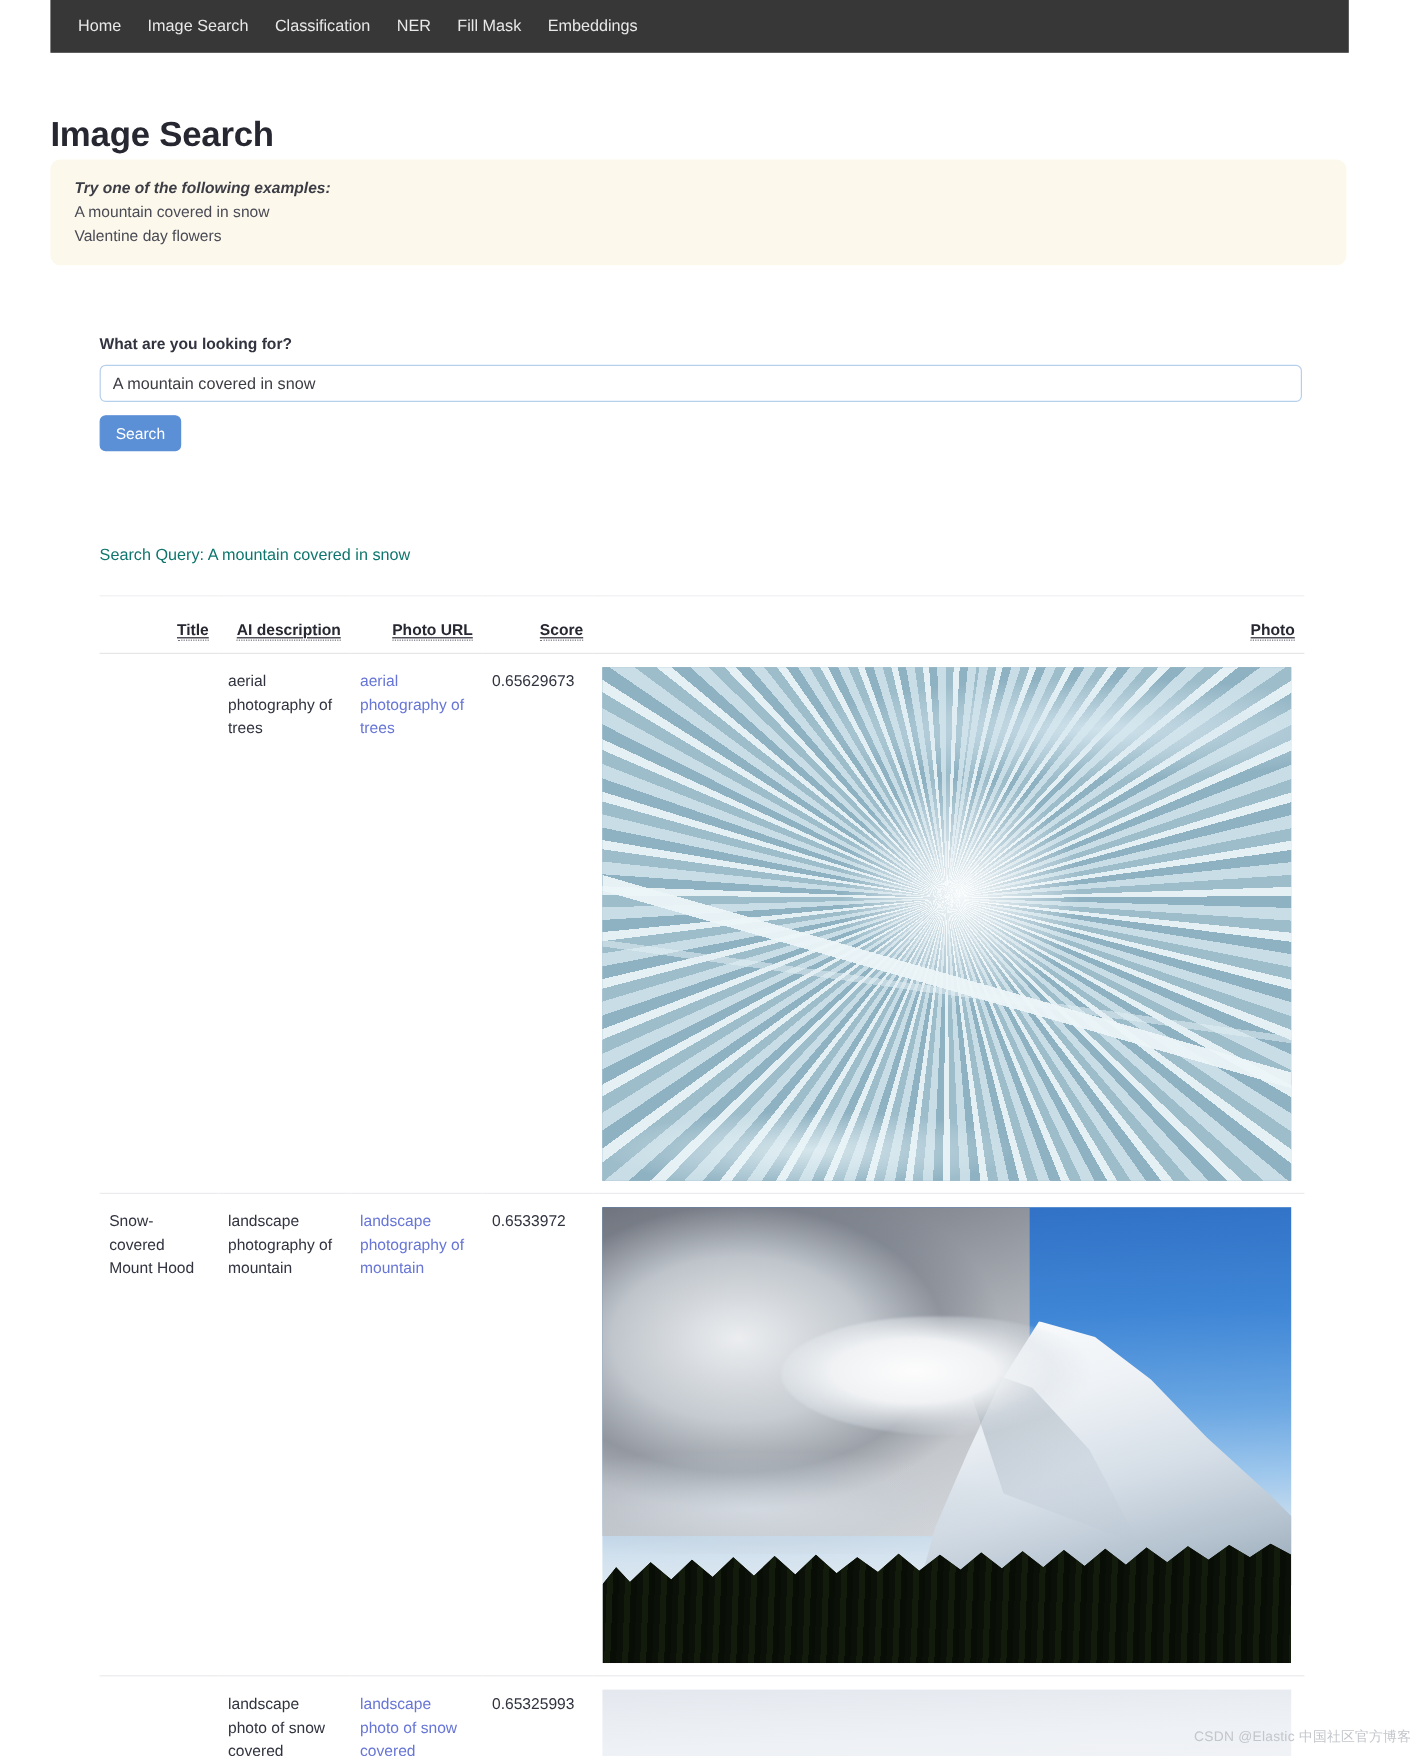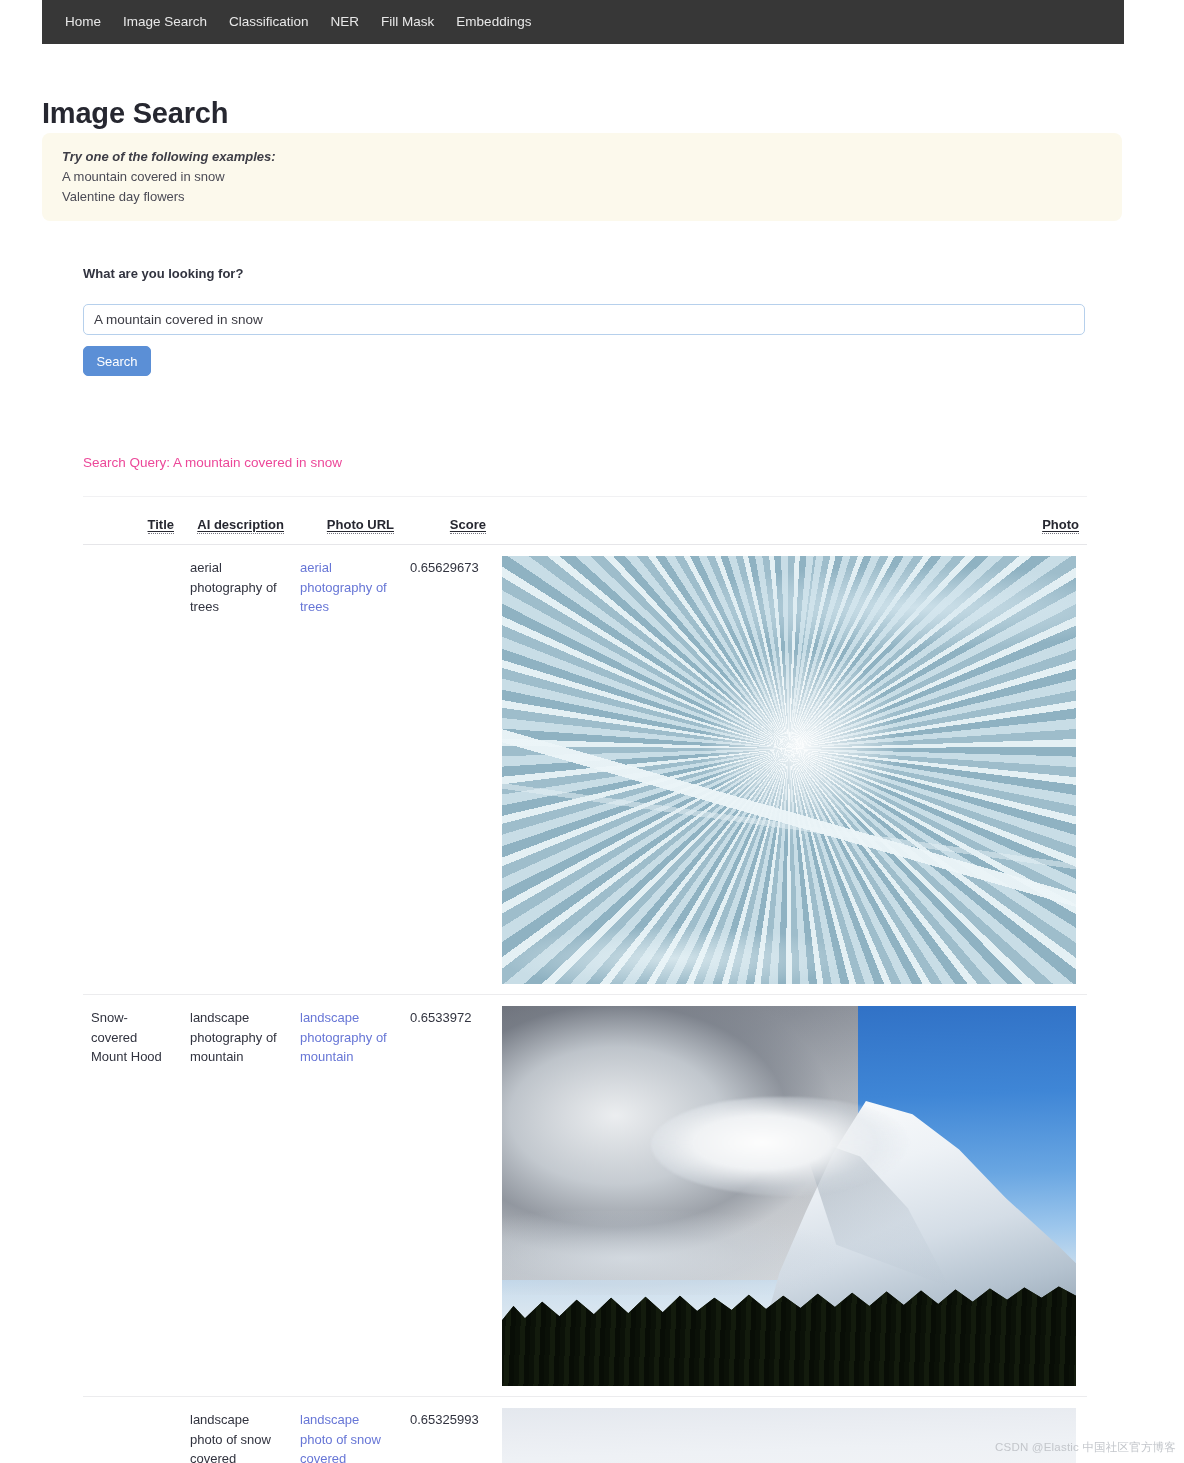--- a/index.html
+++ b/index.html
@@ -54,21 +54,21 @@
     line-height: 20px;
     font-style: italic;
   }
   .alert-line {
     font-size: 13px; color: #4b4b55; line-height: 19.5px;
   }
 
   
   .form-label {
     position: absolute;
-    left: 83px; top: 266px;
+    left: 83px; top: 279px;
     font-size: 13px; font-weight: 700; color: #31333f;
   }
   .search-input {
     position: absolute;
     left: 83px; top: 304px;
     width: 1002px; height: 31px;
     border: 1px solid #b6d0ec;
     border-radius: 5px;
     background: #ffffff;
     font-family: "Liberation Sans", sans-serif;
@@ -89,21 +89,21 @@
     font-size: 13px;
     cursor: pointer;
     padding: 0;
     text-align: center;
   }
 
   
   .query-line {
     position: absolute;
     left: 83px; top: 455px;
-    font-size: 13.5px; color: #ec4899;
+    font-size: 13.5px; color: #0f766e;
   }
 
   
   .table-wrap {
     position: absolute;
     left: 83px; top: 496px;
     width: 1004px;
   }
   .rtable { width: 100%; border-collapse: collapse; table-layout: fixed; }
   .rtable thead th {

